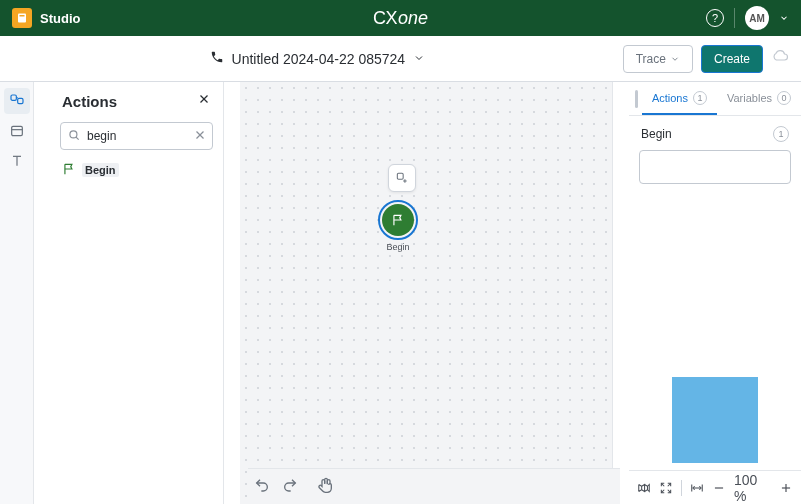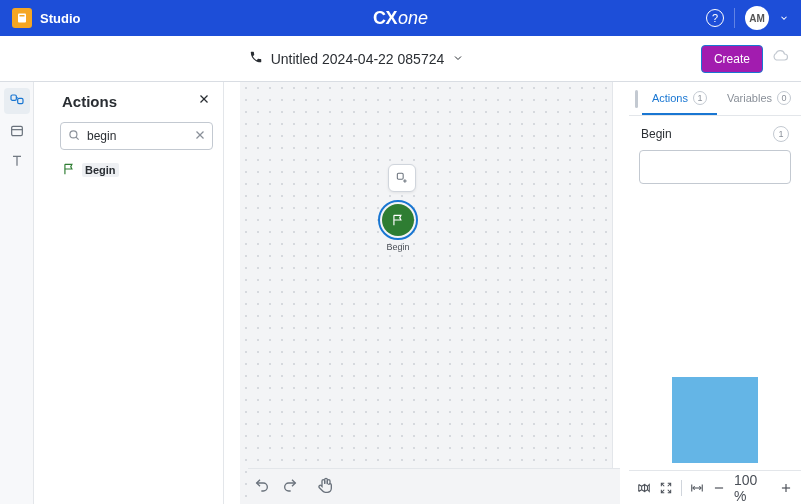--- a/index.html
+++ b/index.html
@@ -1,34 +1,34 @@
 <!DOCTYPE html>
 <html><head>
 <meta charset="utf-8">
 <style>
   * { box-sizing: border-box; margin: 0; padding: 0; font-family: -apple-system, BlinkMacSystemFont, "Segoe UI", Arial, sans-serif; }
   body { width: 801px; height: 504px; overflow: hidden; background: #fff; }
 
   
   .header {
     height: 36px;
-    background: #1d4ed8;
+    background: #14532d;
     display: flex;
     align-items: center;
     color: #fff;
     padding: 0 12px;
     position: relative;
   }
   .header .app-icon {
     width: 20px; height: 20px; background: #f5a623; border-radius: 3px; display: inline-flex; align-items: center; justify-content: center; margin-right: 8px;
   }
   .header .app-icon svg { width: 12px; height: 12px; }
   .header .app-title { font-size: 13px; font-weight: 600; }
   .header .brand { position: absolute; left: 50%; transform: translateX(-50%); font-size: 18px; font-weight: 400; display: flex; align-items: center; }
-  .header .brand .cx { font-weight: 700; letter-spacing: -0.5px; }
+  .header .brand .cx { font-weight: 400; letter-spacing: -0.5px; }
   .header .brand .one { font-style: italic; font-weight: 300; margin-left: 1px; }
   .header-right { margin-left: auto; display: flex; align-items: center; gap: 10px; }
   .help-icon { width: 18px; height: 18px; border: 1.5px solid #fff; border-radius: 50%; display: flex; align-items: center; justify-content: center; font-size: 11px; cursor: pointer; }
   .header-divider { width: 1px; height: 20px; background: rgba(255,255,255,0.3); }
   .avatar { width: 24px; height: 24px; border-radius: 50%; background: #fff; color: #555; font-size: 10px; font-weight: 600; display: flex; align-items: center; justify-content: center; cursor: pointer; }
   .avatar-chevron svg { width: 10px; height: 10px; }
 
   
   .subheader {
     height: 46px;
@@ -36,21 +36,21 @@
     display: flex;
     align-items: center;
     padding: 0 12px;
     background: #fff;
   }
   .doc-title-wrap { margin: 0 auto; display: flex; align-items: center; gap: 8px; font-size: 14px; color: #2a2e33; }
   .phone-icon svg { width: 14px; height: 14px; }
   .doc-chevron svg { width: 12px; height: 12px; cursor: pointer; }
   .subheader-right { display: flex; align-items: center; gap: 8px; }
   .btn { height: 28px; padding: 0 12px; border-radius: 4px; font-size: 12px; display: flex; align-items: center; gap: 4px; cursor: pointer; border: 1px solid #c3c9d1; background: #fff; color: #6a727c; }
-  .btn-primary { background: #a21caf; color: #fff; border-color: #1976d2; }
+  .btn-primary { background: #0f766e; color: #fff; border-color: #1976d2; }
   .btn svg { width: 10px; height: 10px; }
   .cloud-icon { color: #c3c9d1; }
   .cloud-icon svg { width: 18px; height: 18px; }
 
   
   .body { display: flex; height: calc(504px - 36px - 46px); gap: 16px; }
 
   
   .rail { width: 34px; border-right: 1px solid #e3e6ea; background: #f7f8fa; display: flex; flex-direction: column; align-items: center; padding-top: 6px; gap: 4px; }
   .rail-item { width: 26px; height: 26px; display: flex; align-items: center; justify-content: center; border-radius: 4px; cursor: pointer; color: #6a727c; }
@@ -148,20 +148,26 @@
         </svg>
     </span>
     <span>Untitled 2024-04-22 085724</span>
     <span class="doc-chevron">
       <svg viewBox="0 0 24 24" fill="none" stroke="#2a2e33" stroke-width="2">
           <polyline points="6 9 12 15 18 9"></polyline>
         </svg>
     </span>
   </div>
   <div class="subheader-right">
+    <button class="btn">
+      <span>Trace</span>
+      <svg viewBox="0 0 24 24" fill="none" stroke="currentColor" stroke-width="2">
+          <polyline points="6 9 12 15 18 9"></polyline>
+        </svg>
+    </button>
     <button class="btn btn-primary">
       <span>Create</span>
     </button>
     <span class="cloud-icon">
       <svg viewBox="0 0 24 24" fill="none" stroke="currentColor" stroke-width="1.6">
           <path d="M18 16a4 4 0 0 0 0-8 6 6 0 0 0-11.3-1A5 5 0 0 0 7 16h11z"></path>
         </svg>
     </span>
   </div>
 </div>

